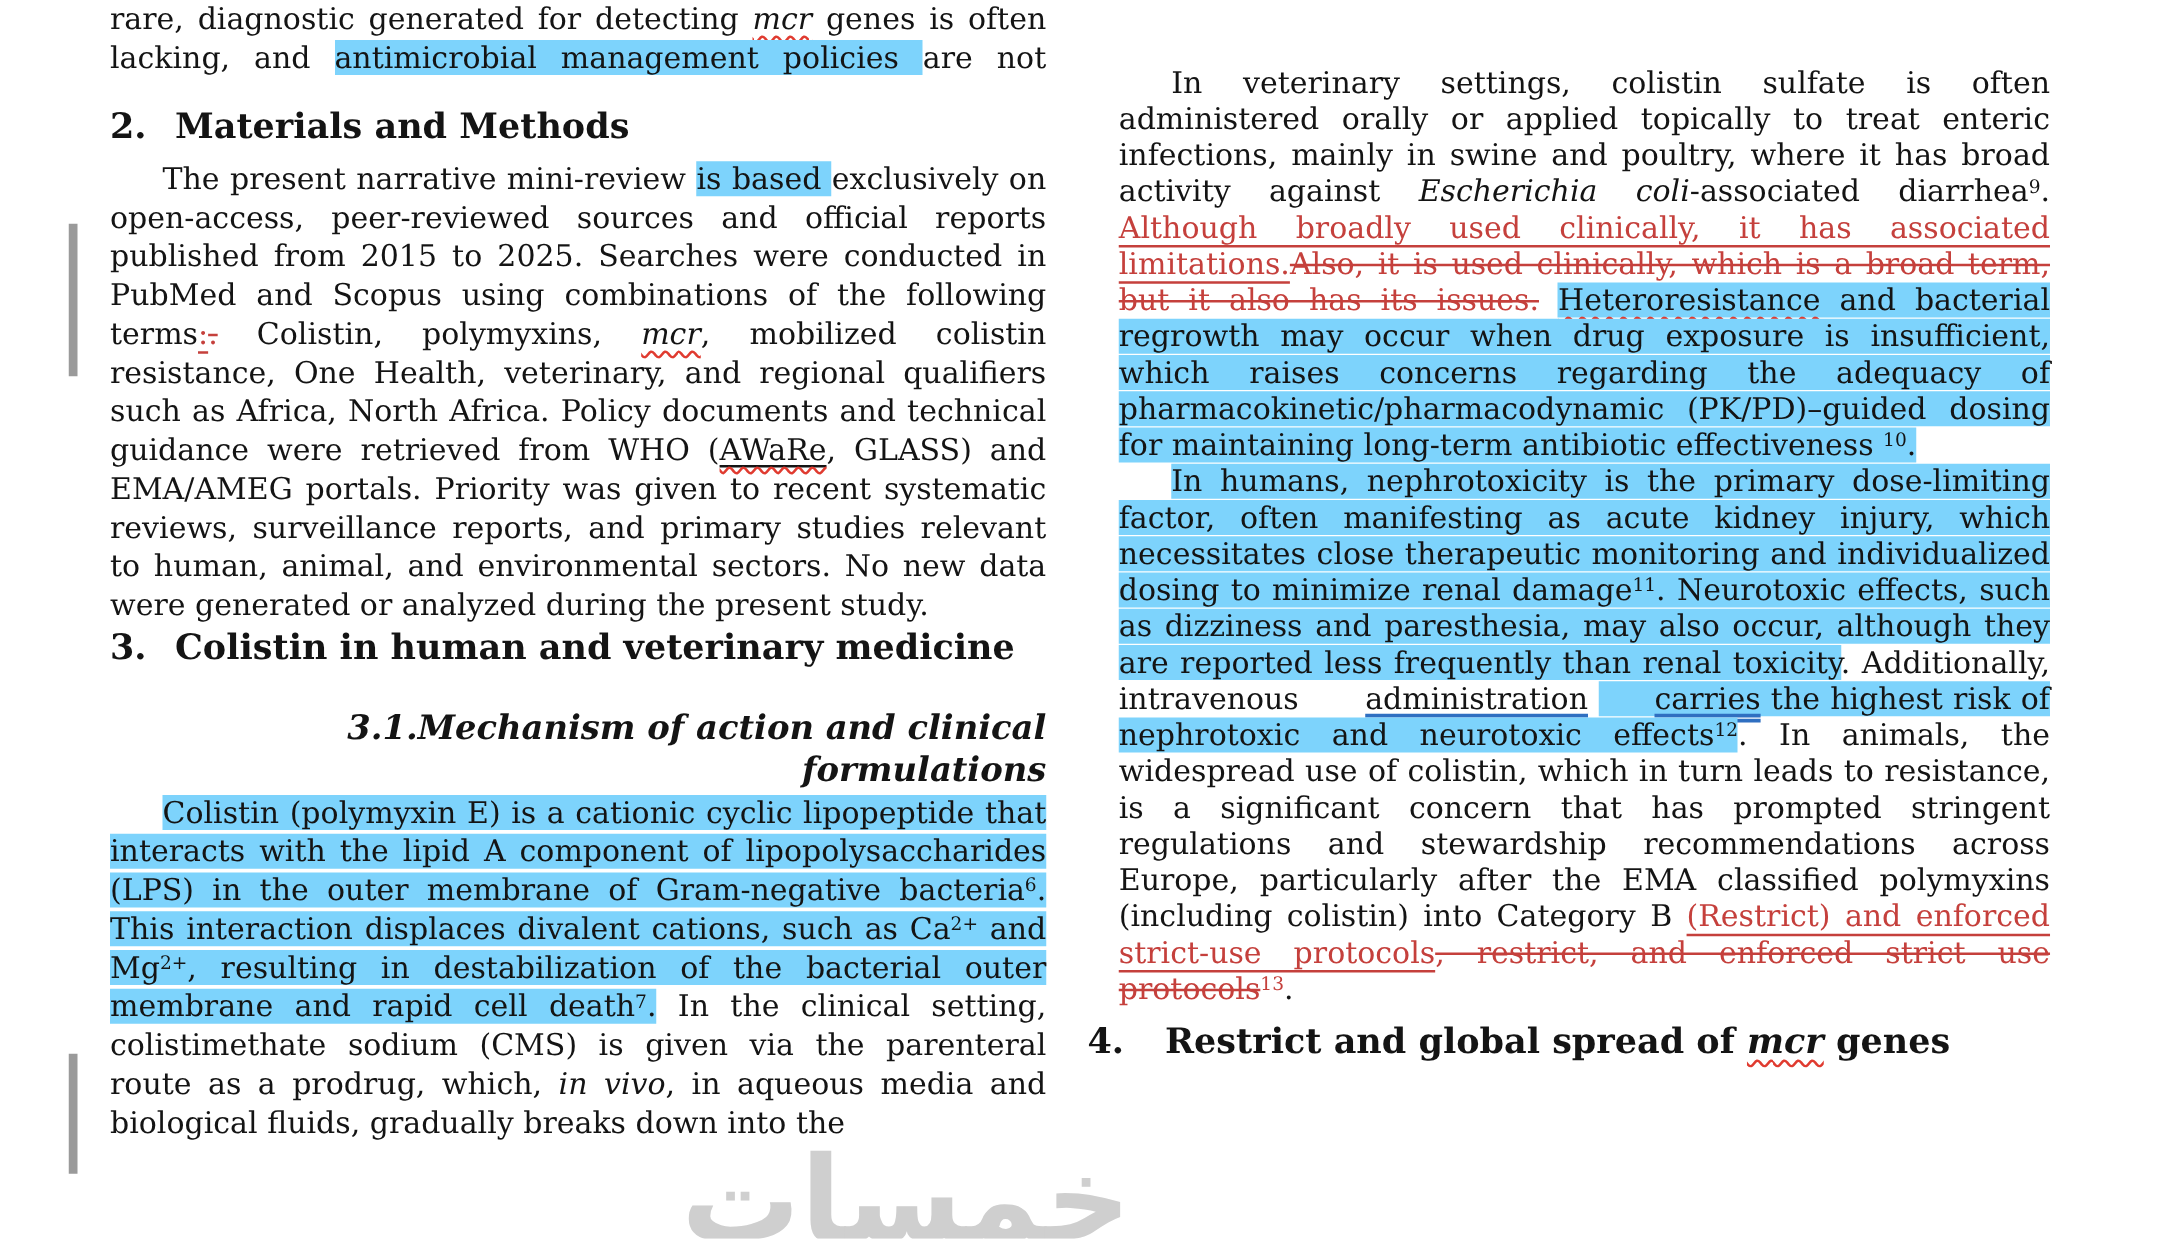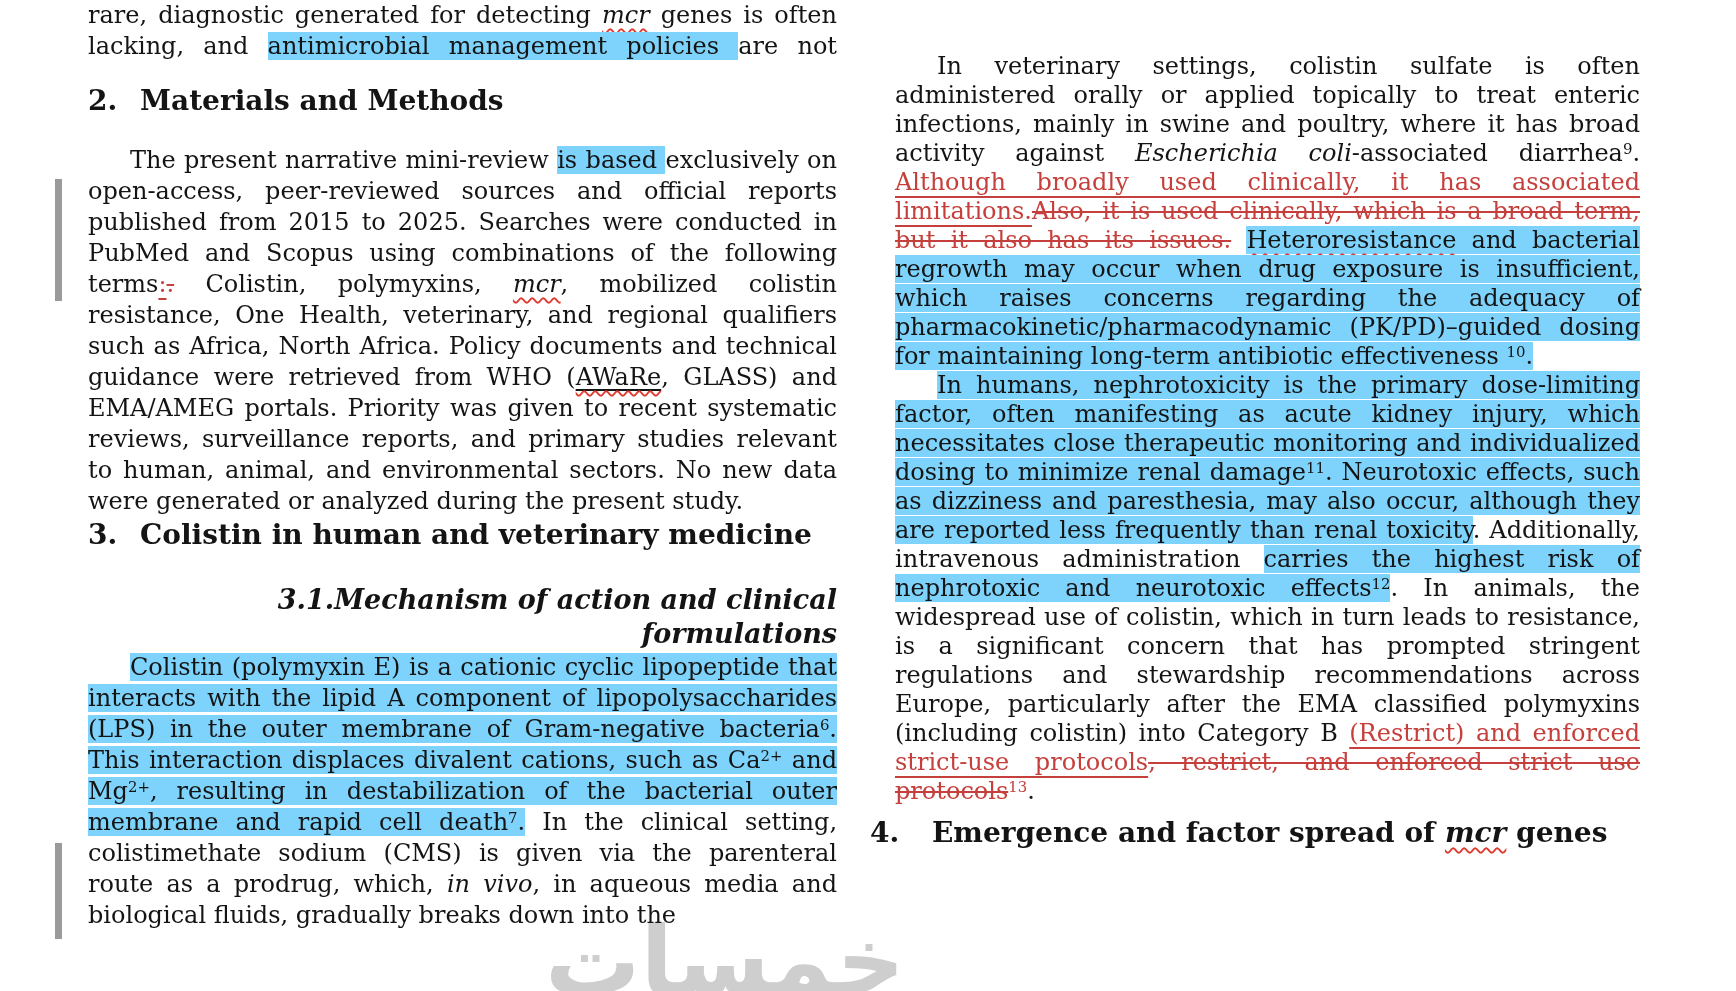--- a/index.html
+++ b/index.html
@@ -17,27 +17,27 @@
   .ital{font-style:italic;}
   .squig{text-decoration:underline;text-decoration-style:wavy;text-decoration-color:#e03b30;
          text-decoration-thickness:2px;text-underline-offset:5px;}
   .u-black{text-decoration:underline;text-decoration-color:#141414;text-decoration-thickness:1.5px;
          text-underline-offset:4px;}
   .ins{color:#c5403c;text-decoration:underline;text-decoration-color:#c5403c;
        text-decoration-thickness:2px;text-underline-offset:6px;}
   .del{color:#c5403c;text-decoration:line-through;text-decoration-color:#c5403c;
        text-decoration-thickness:2px;}
   .red{color:#c5403c;}
-  .blue2{text-decoration-style:double;text-decoration-color:#2f6fc1;
-         text-decoration-thickness:3px;text-underline-offset:4px;}
+  .blue2{text-decoration:underline;text-decoration-style:double;text-decoration-color:#2f6fc1;
+         text-decoration-thickness:3px;text-underline-offset:4px;margin-left:45px;}
   sup{font-size:62%;line-height:0;position:relative;top:-0.45em;vertical-align:baseline;}
   .h-num{display:inline-block;font-weight:bold;}
   .heading{margin:0;font-weight:bold;font-size:28px;line-height:36px;text-align:left;}
   .heading-sub{margin:0;font-weight:bold;font-style:italic;font-size:27px;line-height:34px;text-align:right;}
-  .h2{margin-top:21px;margin-bottom:26px;}
+  .h2{margin-top:21px;margin-bottom:9px;}
   .h3{}
   .h31{margin-top:30px;margin-bottom:1px;padding-left:22px;}
   .h4{margin-top:9px;}
   .p1-left{margin-top:0;}
   .methods{margin-top:0;}
   .rp1{margin-top:52px;}
   .changebar{position:absolute;left:55px;width:7px;background:#9a9a9a;}
   .bar1{top:179px;height:122px;}
   .bar2{top:843px;height:96px;}
   .watermark{position:absolute;left:545px;top:906px;font-family:"DejaVu Sans","Liberation Sans",sans-serif;
@@ -72,17 +72,17 @@
   <div class="col col-right">
 
     <div class="body-block">
 
       <p class="para rp1 indent"><span>In veterinary settings, colistin sulfate is often administered orally or applied topically to treat enteric infections, mainly in swine and poultry, where it has broad activity against </span><span class="ital">Escherichia coli</span><span>-associated diarrhea</span><sup>9</sup><span>. </span><span class="ins">Although broadly used clinically, it has associated limitations.</span><span class="del">Also, it is used clinically, which is a broad term, but it also has its issues.</span><span> </span><span class="hl"><span class="squig">Heteroresistance</span><span> and bacterial regrowth may occur when drug exposure is insufficient, which raises concerns regarding the adequacy of pharmacokinetic/pharmacodynamic (PK/PD)–guided dosing for maintaining long-term antibiotic effectiveness </span><sup>10</sup><span>.</span></span></p>
 
       <p class="para indent"><span class="hl"><span>In humans, nephrotoxicity is the primary dose-limiting factor, often manifesting as acute kidney injury, which necessitates close therapeutic monitoring and individualized dosing to minimize renal damage</span><sup>11</sup><span>. Neurotoxic effects, such as dizziness and paresthesia, may also occur, although they are reported less frequently than renal toxicity</span></span><span>. Additionally, intravenous </span><span class="blue2">administration</span><span> </span><span class="hl"><span class="blue2">carries</span><span> the highest risk of nephrotoxic and neurotoxic effects</span><sup>12</sup></span><span>. In animals, the widespread use of colistin, which in turn leads to resistance, is a significant concern that has prompted stringent regulations and stewardship recommendations across Europe, particularly after the EMA classified polymyxins (including colistin) into Category B </span><span class="ins">(Restrict) and enforced strict-use protocols</span><span class="del">, restrict, and enforced strict use protocols</span><sup class="red">13</sup><span>.</span></p>
 
     </div>
 
-    <p class="heading h4"><span class="h-num" style="width:62px;padding-left:10px;">4.</span><span>Emergence and factor spread of </span><span class="ital squig" style="font-weight:bold;">mcr</span><span> genes</span></p>
+    <p class="heading h4"><span class="h-num" style="width:62px;padding-left:10px;">4.</span><span>Restrict and global spread of </span><span class="ital squig" style="font-weight:bold;">mcr</span><span> genes</span></p>
 
   </div>
 
 </div>
 
 </body></html>

